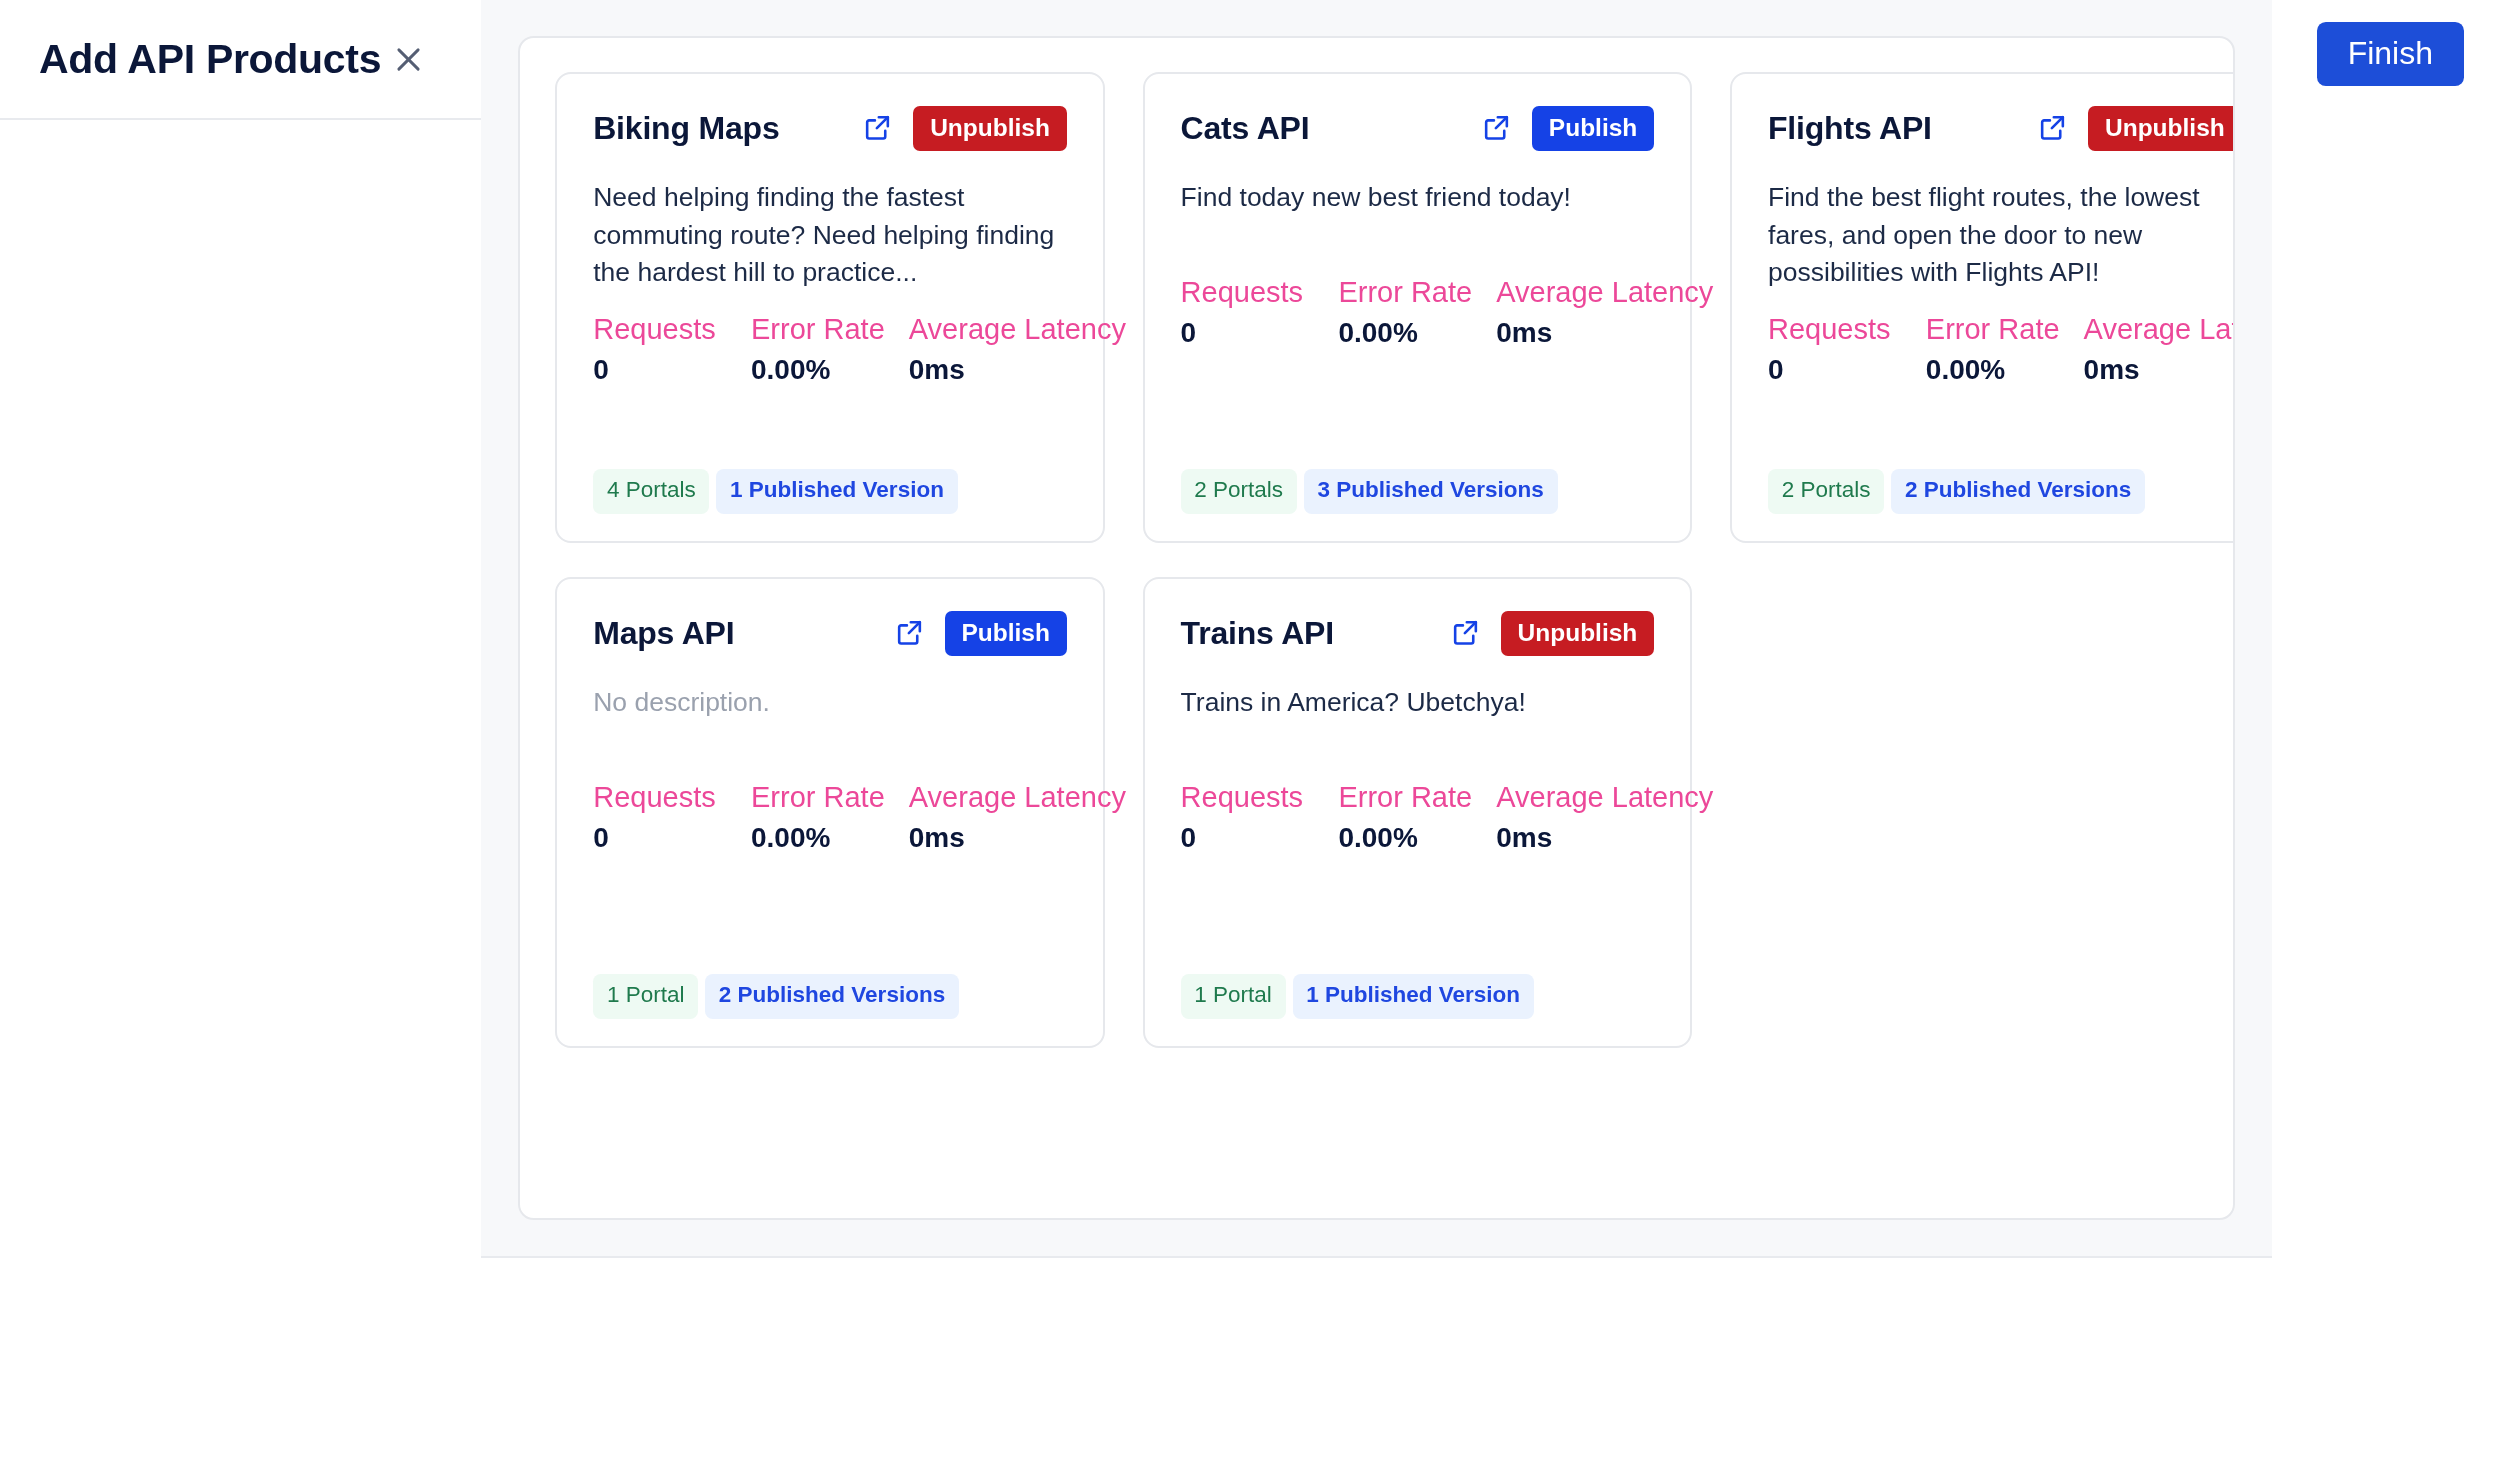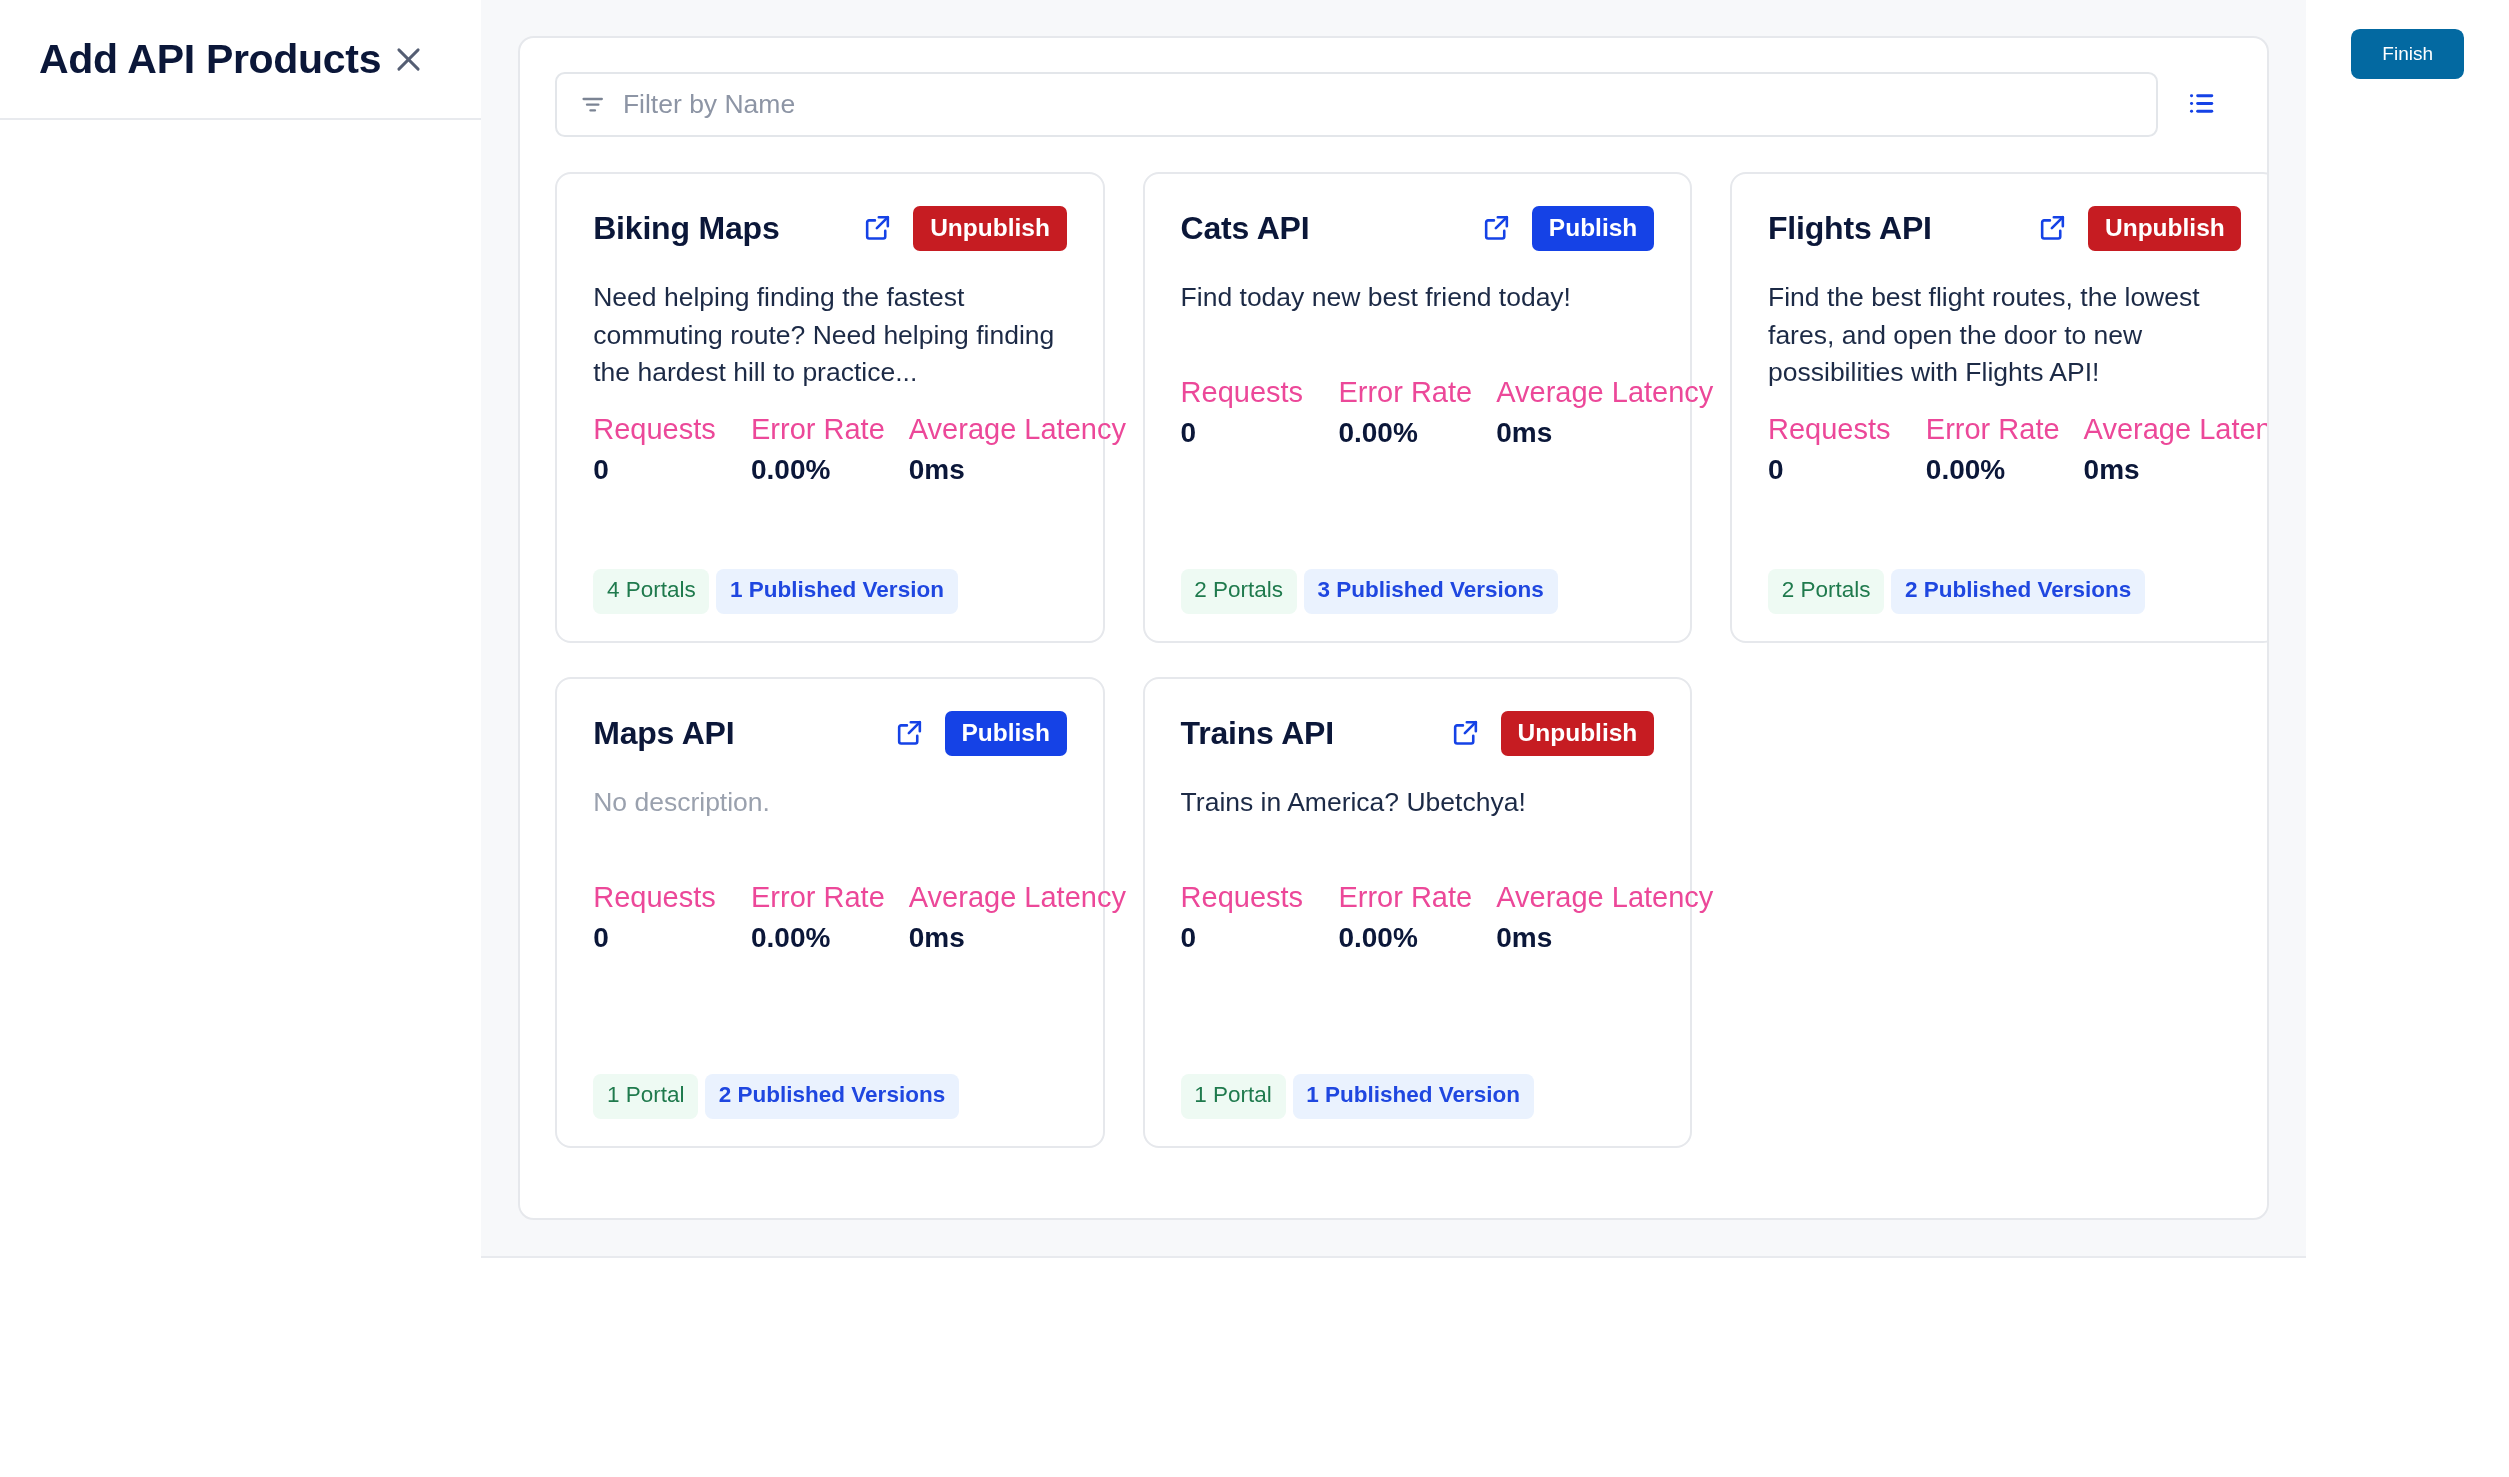--- a/index.html
+++ b/index.html
@@ -224,26 +224,26 @@
   .modal-footer {
     flex: 0 0 auto;
     height: 108px;
     background: #ffffff;
     display: flex;
     align-items: center;
     justify-content: flex-end;
     padding: 0 45px;
   }
   .finish-btn {
-    background: #0369a1;
+    background: #1d4ed8;
     color: #ffffff;
     border: none;
     border-radius: 8.8px;
     font-family: "Liberation Sans", sans-serif;
-    font-size: 19px;
+    font-size: 32px;
     font-weight: 400;
     padding: 14.7px 31px 16.7px 31px;
     line-height: 1;
     cursor: pointer;
   }
 </style>
 </head>
 <body>
 
 <div id="app">
@@ -256,44 +256,20 @@
           <line x1="5" y1="5" x2="19" y2="19"></line>
             <line x1="19" y1="5" x2="5" y2="19"></line>
         </svg>
       </span>
     </button>
   </div>
 
   <div class="modal-body">
     <div class="panel">
 
-      <div class="filter-row">
-        <div class="filter-input-wrap">
-          <span class="filter-icon">
-            <svg width="27.4" height="27.4" viewBox="0 0 24 24" fill="none" stroke="#7b8494" stroke-width="2" stroke-linecap="round">
-              <line x1="4" y1="7" x2="20" y2="7"></line>
-              <line x1="7" y1="12" x2="17" y2="12"></line>
-              <line x1="10" y1="17" x2="14" y2="17"></line>
-            </svg>
-          </span>
-          <input class="filter-input" type="text" value="" placeholder="Filter by Name" style="">
-        </div>
-        <button class="view-toggle">
-          <span>
-            <svg width="31" height="31" viewBox="0 0 24 24" fill="none" stroke="#1542e6" stroke-width="2.2" stroke-linecap="round">
-              <line x1="9" y1="6" x2="20" y2="6"></line>
-              <line x1="9" y1="12" x2="20" y2="12"></line>
-              <line x1="9" y1="18" x2="20" y2="18"></line>
-              <line x1="4.2" y1="6" x2="4.4" y2="6"></line>
-              <line x1="4.2" y1="12" x2="4.4" y2="12"></line>
-              <line x1="4.2" y1="18" x2="4.4" y2="18"></line>
-            </svg>
-          </span>
-        </button>
-      </div>
 
       <div class="cards-grid">
 
         <div class="product-card">
           <div class="card-head">
             <div class="card-title">Biking Maps</div>
             <div class="card-head-actions">
               <button class="ext-link-btn">
                 <span>
                   <svg width="31" height="31" viewBox="0 0 24 24" fill="none" stroke="#1542e6" stroke-width="2" stroke-linecap="round" stroke-linejoin="round">

